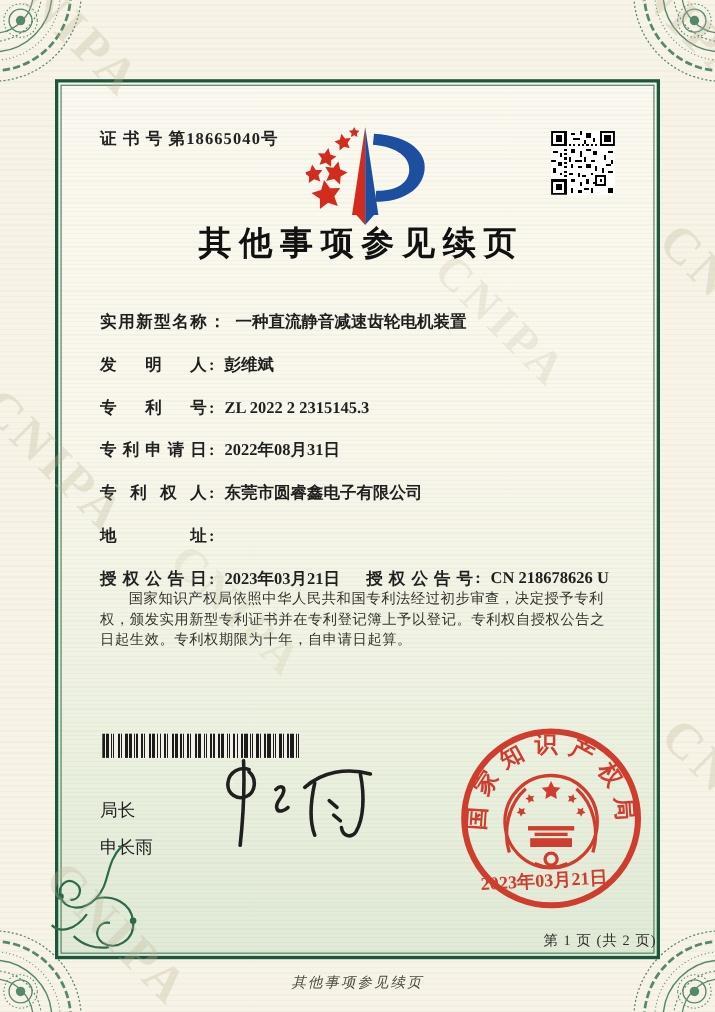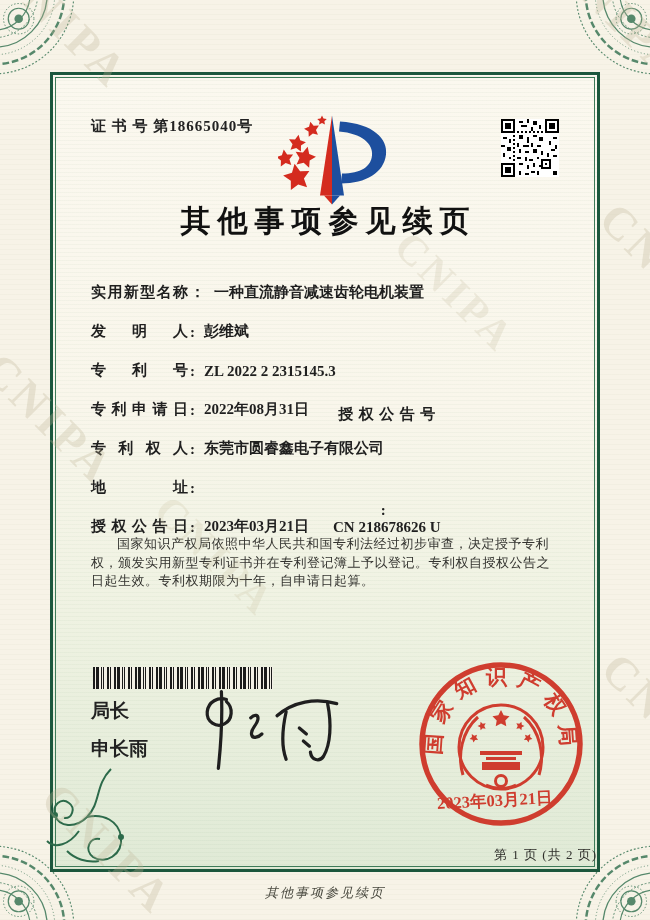--- a/index.html
+++ b/index.html
@@ -46,41 +46,41 @@
     position:absolute; left:0; top:126px; width:100%;
     text-align:center; font-size:30px; font-weight:bold; color:#111;
     letter-spacing:7px; text-indent:7px;
   }
   
   .fields{ position:absolute; left:38px; top:188px; right:30px; }
   .row{ height:39px; display:flex; align-items:flex-end;
         font-size:15px; font-weight:600; color:#1f1f1f; }
   .lbl{ width:97px; flex:0 0 97px; text-align:justify; text-align-last:justify; }
   .colon{ margin:0 9px 0 2px; }
-  .pair2{ display:flex; align-items:center; margin-left:24px;flex-direction:column; }
+  .pair2{ display:flex; align-items:center; margin-left:24px; }
   
   .paras{ position:absolute; left:38px; right:34px; top:460px;
           font-size:13px; line-height:18.5px; color:#33332f;
           font-weight:500; }
   .paras p{ text-indent:2em; margin-bottom:5px; letter-spacing:.5px; }
   
   .barcode{
     position:absolute; left:40px; top:592px; width:180px; height:22px;
     background:repeating-linear-gradient(90deg,
       #1b1b1b 0 2px,  #f3f0e6 2px 3px,
       #1b1b1b 3px 6px,#f3f0e6 6px 8px,
       #1b1b1b 8px 9px,#f3f0e6 9px 10px,
       #1b1b1b 10px 11px,#f3f0e6 11px 14px,
       #1b1b1b 14px 16px,#f3f0e6 16px 17px,
       #1b1b1b 17px 18px,#f3f0e6 18px 21px);
   }
   
-  .signer{ position:absolute; left:38px; top:623px;
+  .signer{ position:absolute; left:38px; top:652px;
            font-family:"Liberation Sans","DejaVu Sans",sans-serif;
-           font-size:19px; font-weight:700; color:#222; }
+           font-size:16px; font-weight:400; color:#222; }
   .signer div{ margin-bottom:12px; }
   .signature{ position:absolute; left:135px; top:612px; width:172px; height:94px; }
   
   .seal{ position:absolute; left:363px; top:584px; width:170px; height:170px; opacity:.95; }
   
   .page-no{ position:absolute; left:0; top:771px; width:100%;
             text-align:right; font-size:13px; color:#2e2e2a; letter-spacing:1px; }
   .footer-note{ position:absolute; left:0; top:884px; width:100%;
             text-align:center; font-size:13px; color:#4a4a40;
             font-style:italic; letter-spacing:2px; }

